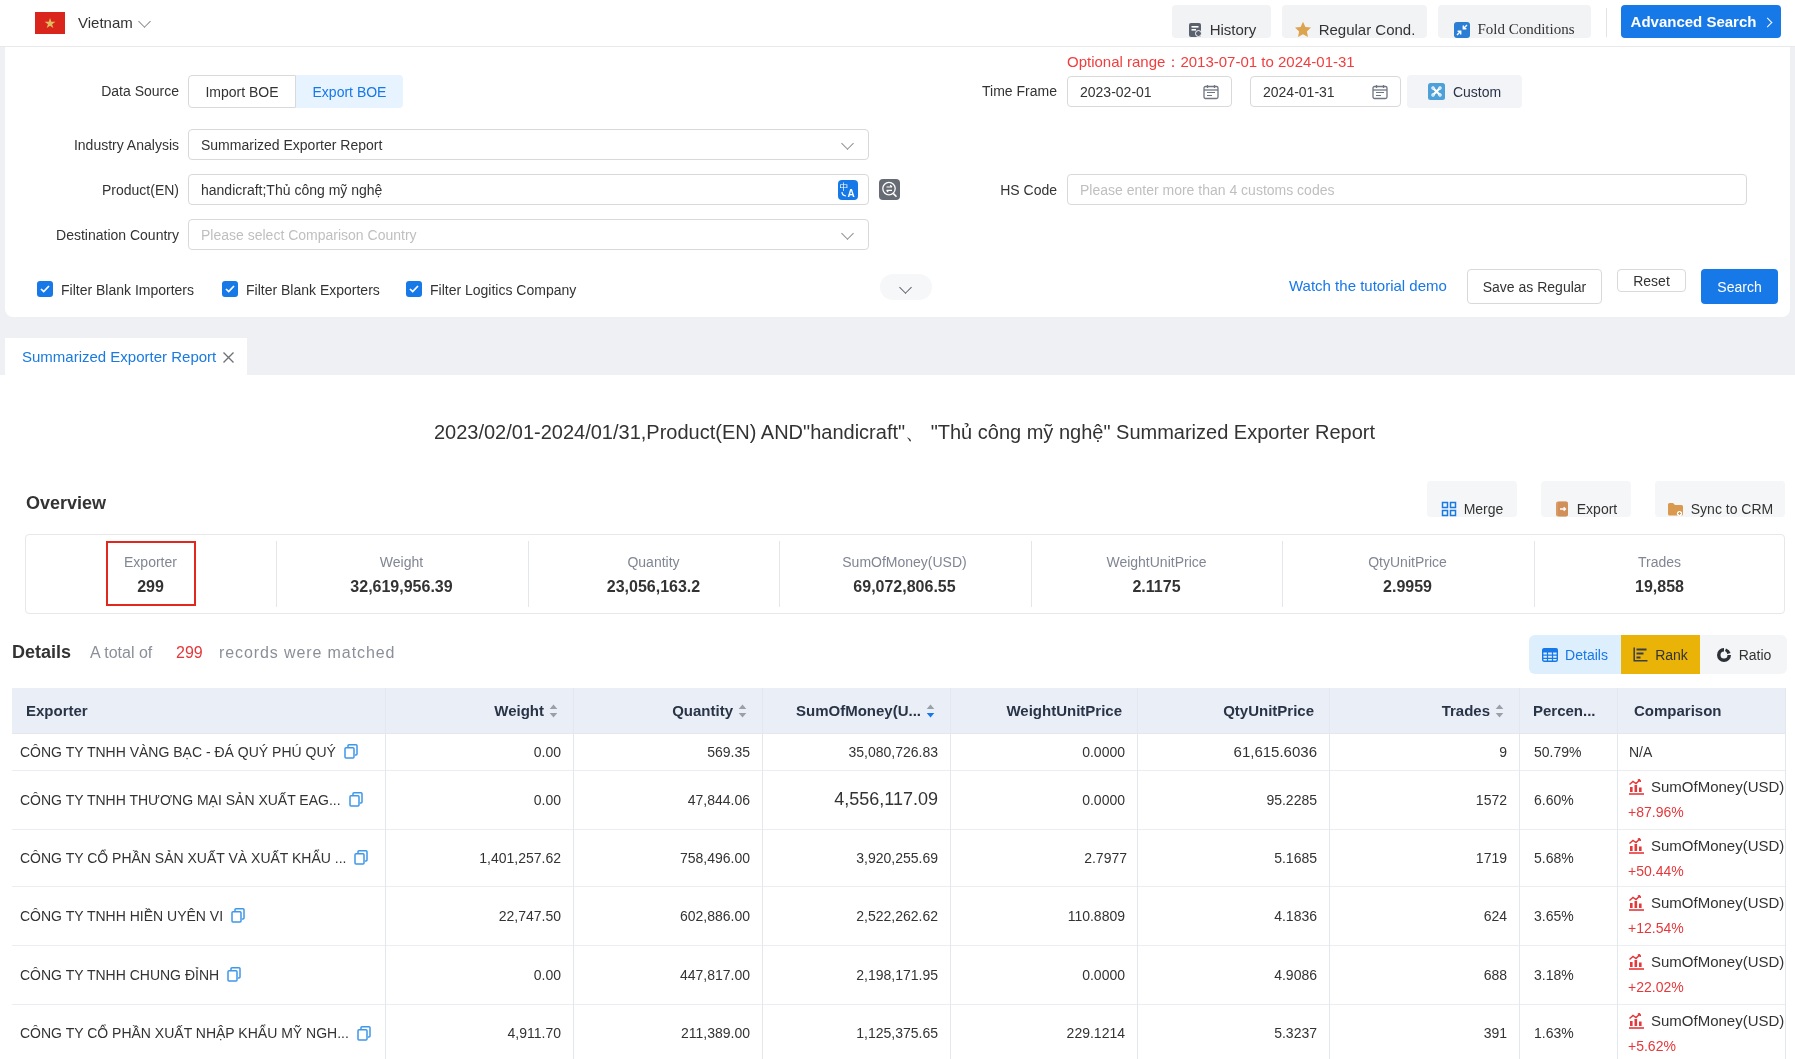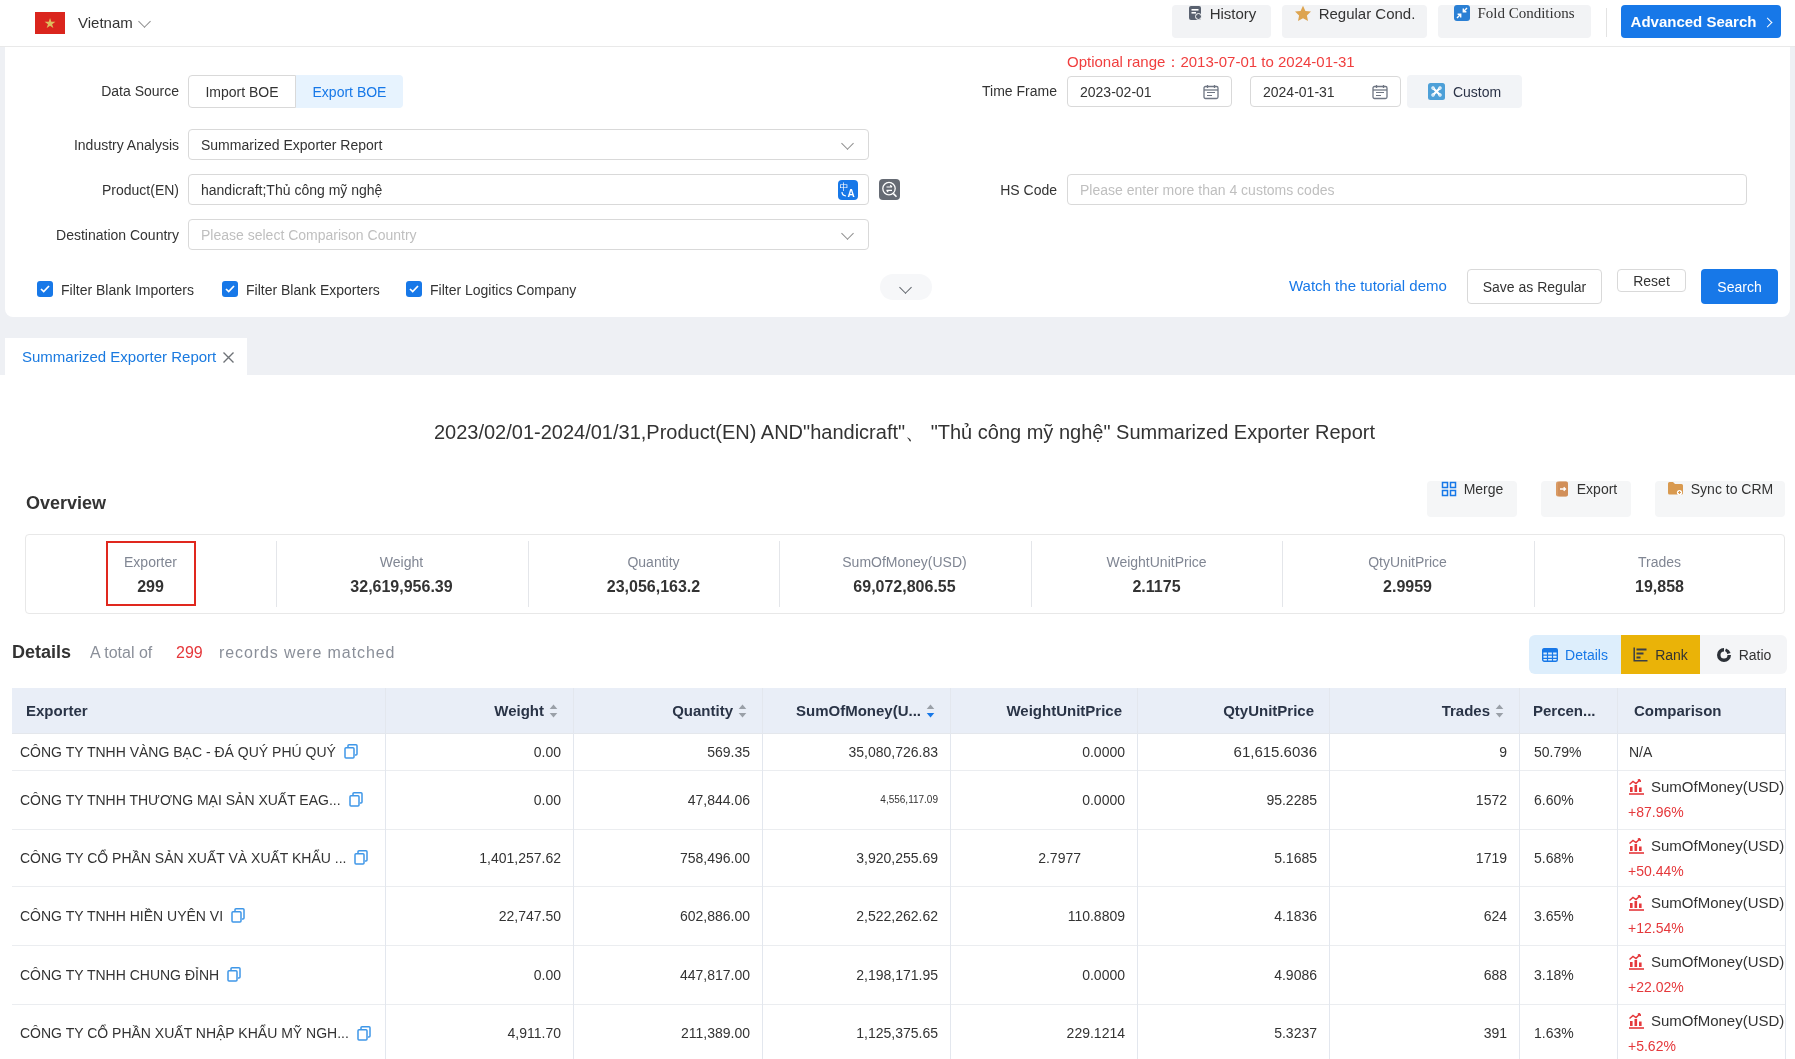--- a/index.html
+++ b/index.html
@@ -1,20 +1,20 @@
 <!DOCTYPE html>
 <html><head>
 <meta charset="utf-8">
 <style>
 * { margin:0; padding:0; box-sizing:border-box; }
 html,body { width:1795px; height:1059px; }
 body { font-family:"Liberation Sans", sans-serif; background:#eef0f4; color:#333; }
 #page { position:relative; width:1795px; height:1059px; overflow:hidden; }
 .abs { position:absolute; }
-.btn-gray { position:absolute; background:#f2f3f5; border-radius:4px; display:flex; align-items:flex-start; justify-content:center; font-size:15px; color:#333; gap:7px; }
+.btn-gray { position:absolute; background:#f2f3f5; border-radius:4px; display:flex; align-items:flex-end; justify-content:center; font-size:15px; color:#333; gap:7px; }
 .inp { position:absolute; background:#fff; border:1px solid #d9d9d9; border-radius:4px; display:flex; align-items:center; font-size:14px; color:#333; padding:0 12px; }
 .lbl { position:absolute; font-size:14px; color:#333; text-align:right; }
 .ph { color:#bfbfbf; }
 .chev { display:inline-block; width:9px; height:9px; border-right:1.6px solid #8c8c8c; border-bottom:1.6px solid #8c8c8c; transform:rotate(45deg); }
 svg { display:block; }
 </style>
 </head>
 <body>
 <div id="page">
 
@@ -275,41 +275,41 @@
   <div class="abs" style="left:1137px;top:733px;width:180px;height:37px;display:flex;align-items:center;justify-content:flex-end;font-size:15px;color:#333;">61,615.6036</div>
   <div class="abs" style="left:1329px;top:733px;width:178px;height:37px;display:flex;align-items:center;justify-content:flex-end;font-size:14px;color:#333;">9</div>
   <div class="abs" style="left:1534px;top:733px;height:37px;display:flex;align-items:center;font-size:14px;color:#333;">50.79%</div>
   <div class="abs" style="left:1629px;top:733px;height:37px;display:flex;align-items:center;font-size:14px;color:#333;">N/A</div>
   <div class="abs" style="left:20px;top:770px;width:357px;height:59px;display:flex;align-items:center;font-size:14px;color:#333;white-space:nowrap;overflow:hidden;">CÔNG TY TNHH THƯƠNG MẠI SẢN XUẤT EAG...<svg width="14" height="15" viewBox="0 0 14 15" style="display:inline-block;vertical-align:-2px;margin-left:8px;">
         <path d="M4 3 L4 1.8 Q4 0.8 5 0.8 L12 0.8 Q13 0.8 13 1.8 L13 10 Q13 11 12 11 L11 11" stroke="#3f97e8" stroke-width="1.5" fill="none"></path>
         <path d="M1 4.8 Q1 3.8 2 3.8 L9 3.8 Q10 3.8 10 4.8 L10 13 Q10 14 9 14 L2 14 Q1 14 1 13 Z" stroke="#3f97e8" stroke-width="1.5" fill="#fff"></path>
       </svg></div>
   <div class="abs" style="left:385px;top:770px;width:176px;height:59px;display:flex;align-items:center;justify-content:flex-end;font-size:14px;color:#333;">0.00</div>
   <div class="abs" style="left:573px;top:770px;width:177px;height:59px;display:flex;align-items:center;justify-content:flex-end;font-size:14px;color:#333;">47,844.06</div>
-  <div class="abs" style="left:762px;top:770px;width:176px;height:59px;display:flex;align-items:center;justify-content:flex-end;font-size:10px;color:#333;">4,556,117.09</div>
+  <div class="abs" style="left:762px;top:770px;width:176px;height:59px;display:flex;align-items:center;justify-content:flex-end;font-size:18px;color:#333;">4,556,117.09</div>
   <div class="abs" style="left:950px;top:770px;width:175px;height:59px;display:flex;align-items:center;justify-content:flex-end;font-size:14px;color:#333;">0.0000</div>
   <div class="abs" style="left:1137px;top:770px;width:180px;height:59px;display:flex;align-items:center;justify-content:flex-end;font-size:14px;color:#333;">95.2285</div>
   <div class="abs" style="left:1329px;top:770px;width:178px;height:59px;display:flex;align-items:center;justify-content:flex-end;font-size:14px;color:#333;">1572</div>
   <div class="abs" style="left:1534px;top:770px;height:59px;display:flex;align-items:center;font-size:14px;color:#333;">6.60%</div>
   <div class="abs" style="left:1628px;top:778px;font-size:15px;color:#333;white-space:nowrap;"><svg width="17" height="16" viewBox="0 0 17 16" style="display:inline-block;vertical-align:-3px;margin-right:6px;">
         <path d="M1 15 L16 15" stroke="#e5383b" stroke-width="1.6"></path>
         <rect x="2" y="8" width="2.6" height="5" fill="#e5383b"></rect>
         <rect x="6.5" y="6" width="2.6" height="7" fill="#e5383b"></rect>
         <rect x="11" y="8.5" width="2.6" height="4.5" fill="#e5383b"></rect>
         <path d="M1.5 5.5 L5 2.5 L8 4.5 L12 0.8 M12 0.8 L9.8 1 M12 0.8 L12.3 3" stroke="#e5383b" stroke-width="1.5" fill="none"></path>
       </svg>SumOfMoney(USD)</div>
   <div class="abs" style="left:1628px;top:804px;font-size:14px;color:#e5383b;">+87.96%</div>
   <div class="abs" style="left:20px;top:829px;width:357px;height:57px;display:flex;align-items:center;font-size:14px;color:#333;white-space:nowrap;overflow:hidden;">CÔNG TY CỔ PHẦN SẢN XUẤT VÀ XUẤT KHẨU ...<svg width="14" height="15" viewBox="0 0 14 15" style="display:inline-block;vertical-align:-2px;margin-left:8px;">
         <path d="M4 3 L4 1.8 Q4 0.8 5 0.8 L12 0.8 Q13 0.8 13 1.8 L13 10 Q13 11 12 11 L11 11" stroke="#3f97e8" stroke-width="1.5" fill="none"></path>
         <path d="M1 4.8 Q1 3.8 2 3.8 L9 3.8 Q10 3.8 10 4.8 L10 13 Q10 14 9 14 L2 14 Q1 14 1 13 Z" stroke="#3f97e8" stroke-width="1.5" fill="#fff"></path>
       </svg></div>
   <div class="abs" style="left:385px;top:829px;width:176px;height:57px;display:flex;align-items:center;justify-content:flex-end;font-size:14px;color:#333;">1,401,257.62</div>
   <div class="abs" style="left:573px;top:829px;width:177px;height:57px;display:flex;align-items:center;justify-content:flex-end;font-size:14px;color:#333;">758,496.00</div>
   <div class="abs" style="left:762px;top:829px;width:176px;height:57px;display:flex;align-items:center;justify-content:flex-end;font-size:14px;color:#333;">3,920,255.69</div>
-  <div class="abs" style="left:906px;top:829px;width:175px;height:57px;display:flex;align-items:center;justify-content:flex-end;font-size:14px;color:#333;">2.7977</div>
+  <div class="abs" style="left:952px;top:829px;width:175px;height:57px;display:flex;align-items:center;justify-content:flex-end;font-size:14px;color:#333;">2.7977</div>
   <div class="abs" style="left:1137px;top:829px;width:180px;height:57px;display:flex;align-items:center;justify-content:flex-end;font-size:14px;color:#333;">5.1685</div>
   <div class="abs" style="left:1329px;top:829px;width:178px;height:57px;display:flex;align-items:center;justify-content:flex-end;font-size:14px;color:#333;">1719</div>
   <div class="abs" style="left:1534px;top:829px;height:57px;display:flex;align-items:center;font-size:14px;color:#333;">5.68%</div>
   <div class="abs" style="left:1628px;top:837px;font-size:15px;color:#333;white-space:nowrap;"><svg width="17" height="16" viewBox="0 0 17 16" style="display:inline-block;vertical-align:-3px;margin-right:6px;">
         <path d="M1 15 L16 15" stroke="#e5383b" stroke-width="1.6"></path>
         <rect x="2" y="8" width="2.6" height="5" fill="#e5383b"></rect>
         <rect x="6.5" y="6" width="2.6" height="7" fill="#e5383b"></rect>
         <rect x="11" y="8.5" width="2.6" height="4.5" fill="#e5383b"></rect>
         <path d="M1.5 5.5 L5 2.5 L8 4.5 L12 0.8 M12 0.8 L9.8 1 M12 0.8 L12.3 3" stroke="#e5383b" stroke-width="1.5" fill="none"></path>
       </svg>SumOfMoney(USD)</div>

